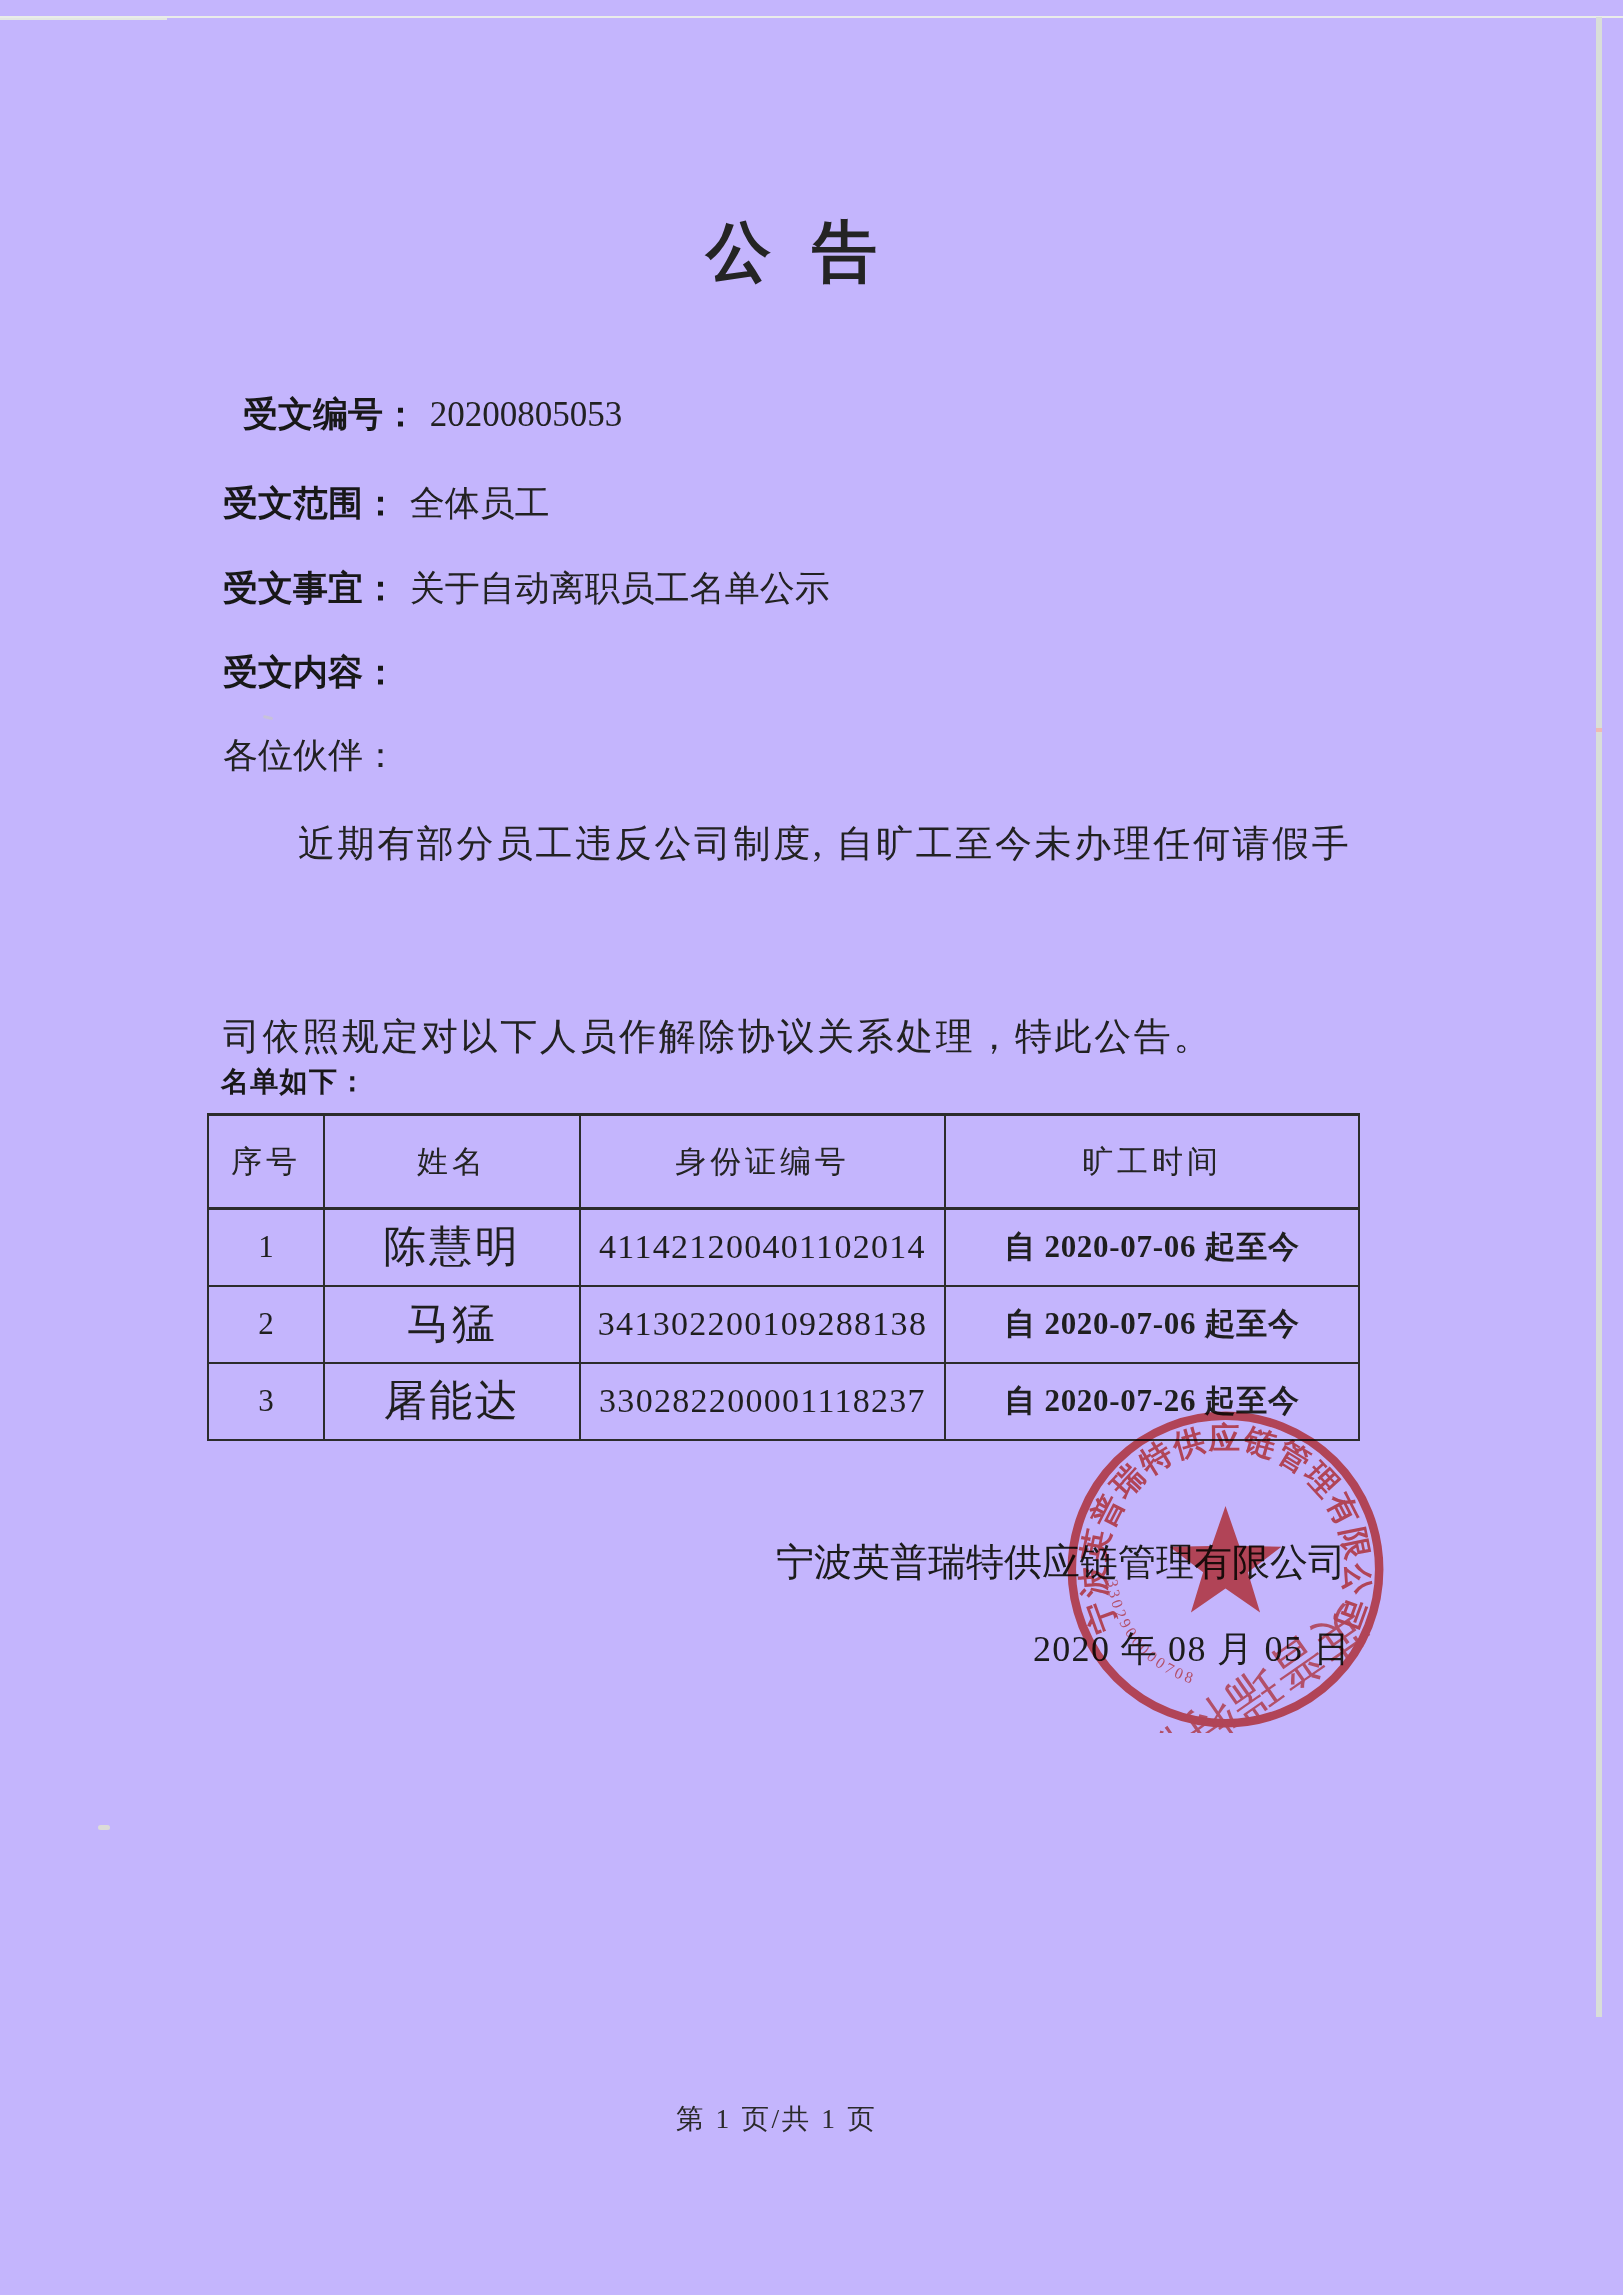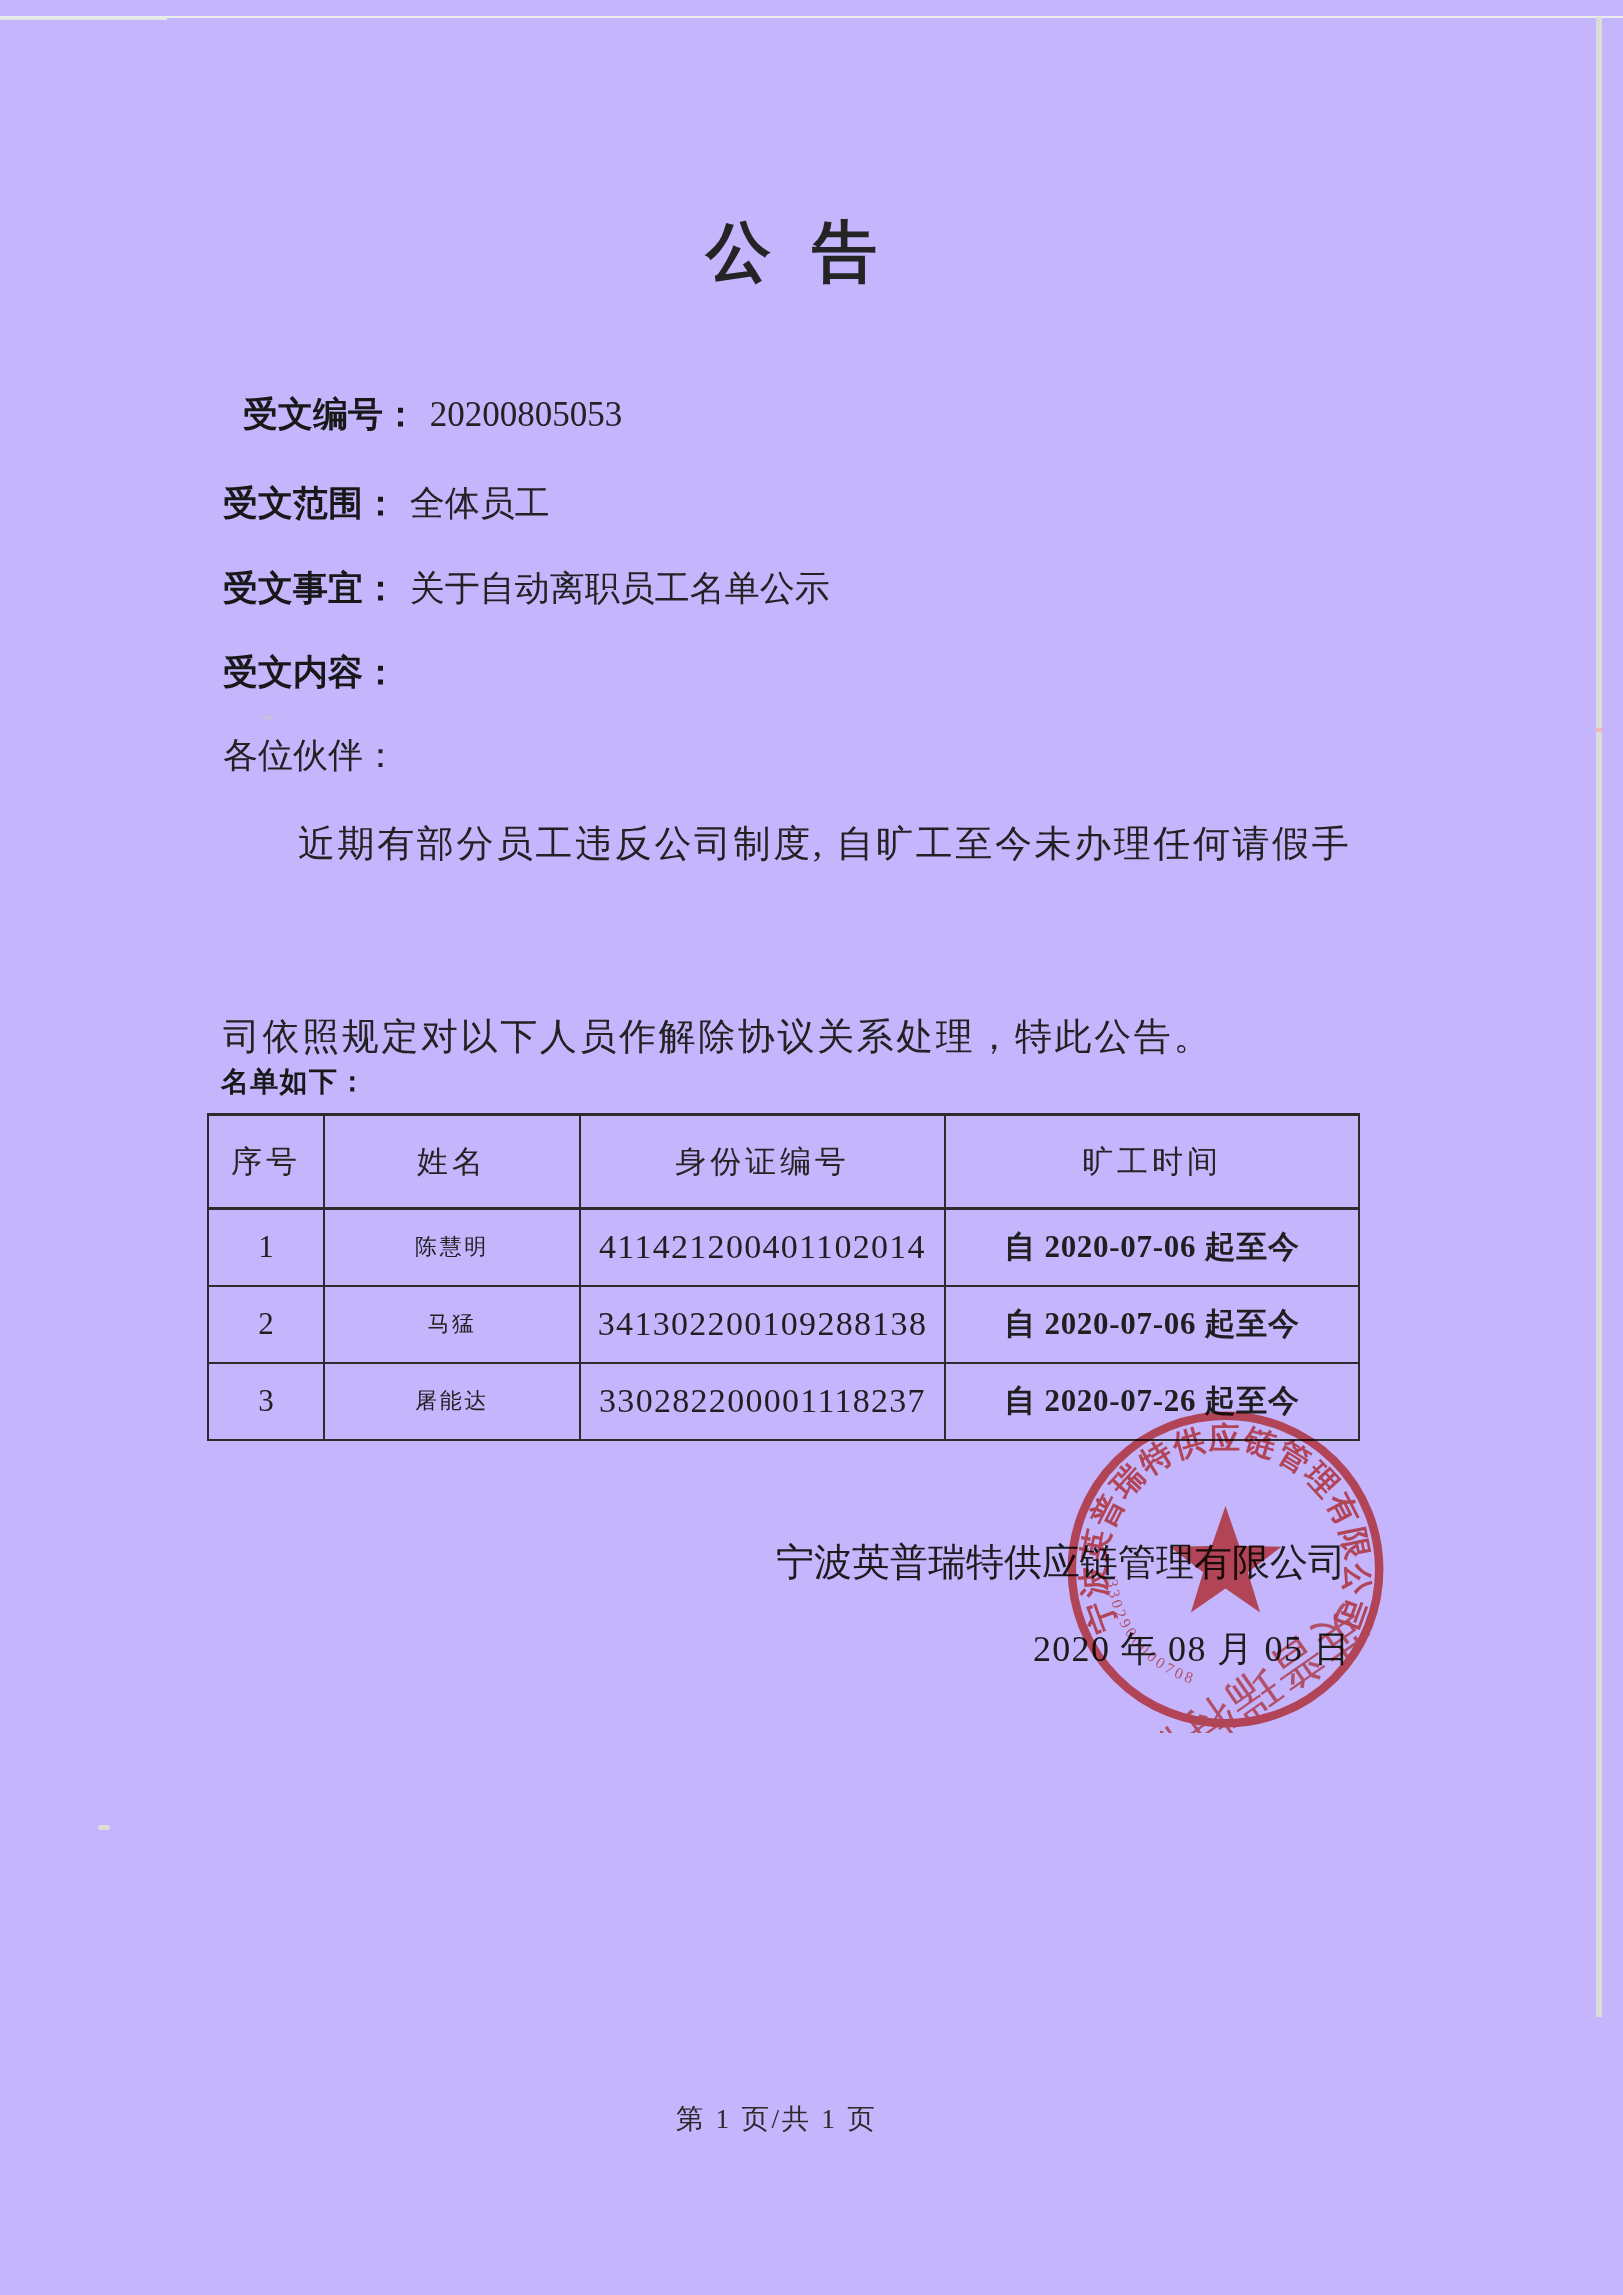--- a/index.html
+++ b/index.html
@@ -48,21 +48,21 @@
     border:2px solid #2c2c2c;
     text-align:center;vertical-align:middle;
     padding:6px;
   }
   table.roster thead th{
     height:79px;font-weight:400;font-size:31px;color:#242424;
     border-bottom-width:3.3px;letter-spacing:3.9px;
   }
   table.roster tbody tr{height:77px;}
   td.c-idx{font-size:31px;}
-  td.c-name{font-size:22px;letter-spacing:2.6px;border-radius:25px;}
+  td.c-name{font-size:43px;letter-spacing:2.6px;border-radius:25px;}
   td.c-id{font-size:34px;letter-spacing:1.3px;}
   td.c-time{font-size:31px;font-weight:700;letter-spacing:0.7px;}
 
   .sig-company{top:1537px;left:776px;font-size:38px;color:#1c1c1c;white-space:nowrap;}
   .sig-date{top:1625px;left:1033px;font-size:36px;color:#1c1c1c;white-space:nowrap;letter-spacing:1.3px;}
 
   .stamp{
     top:1406px;left:1062px;width:327px;height:327px;
     mix-blend-mode:multiply;opacity:.93;
   }

